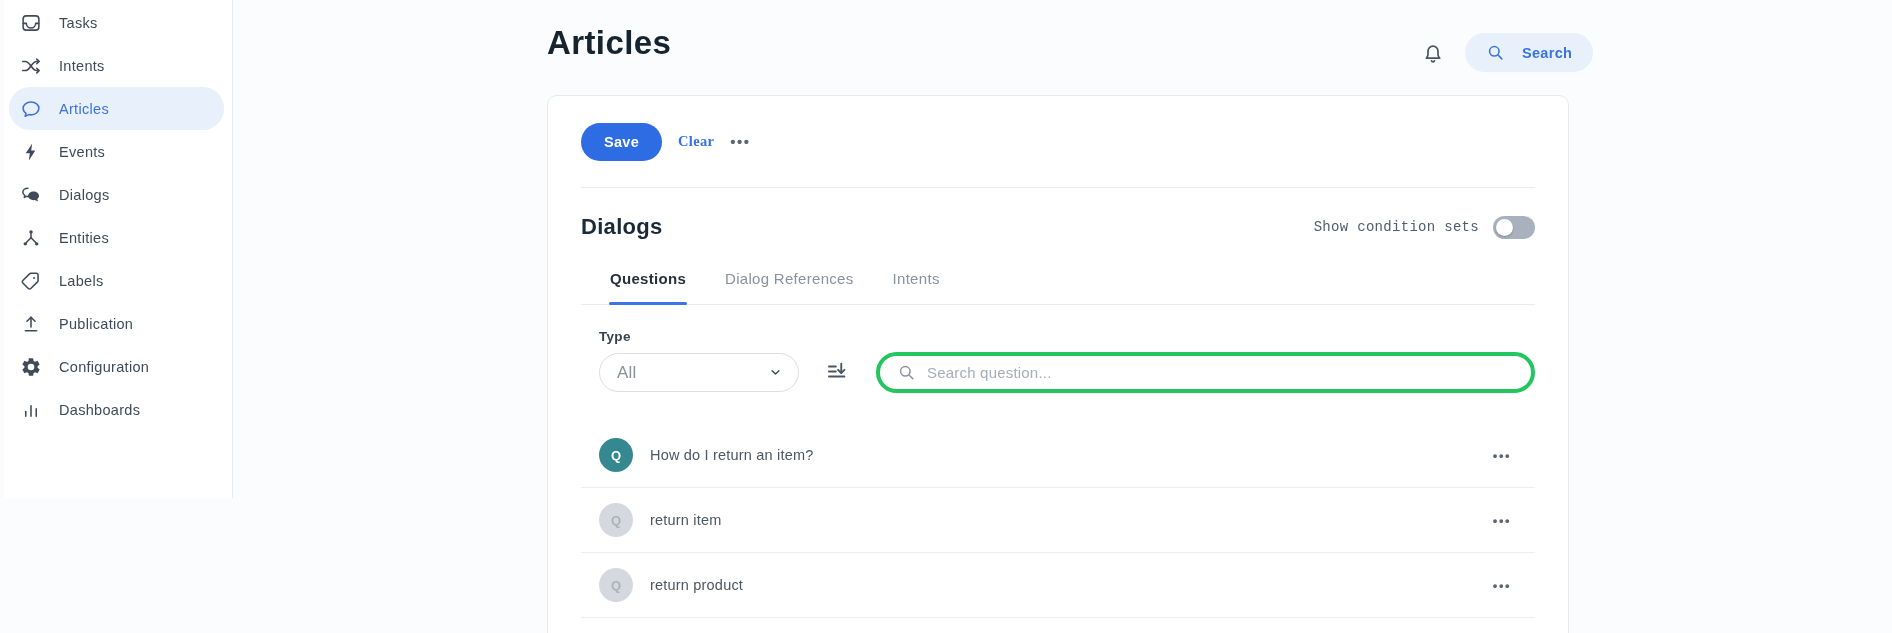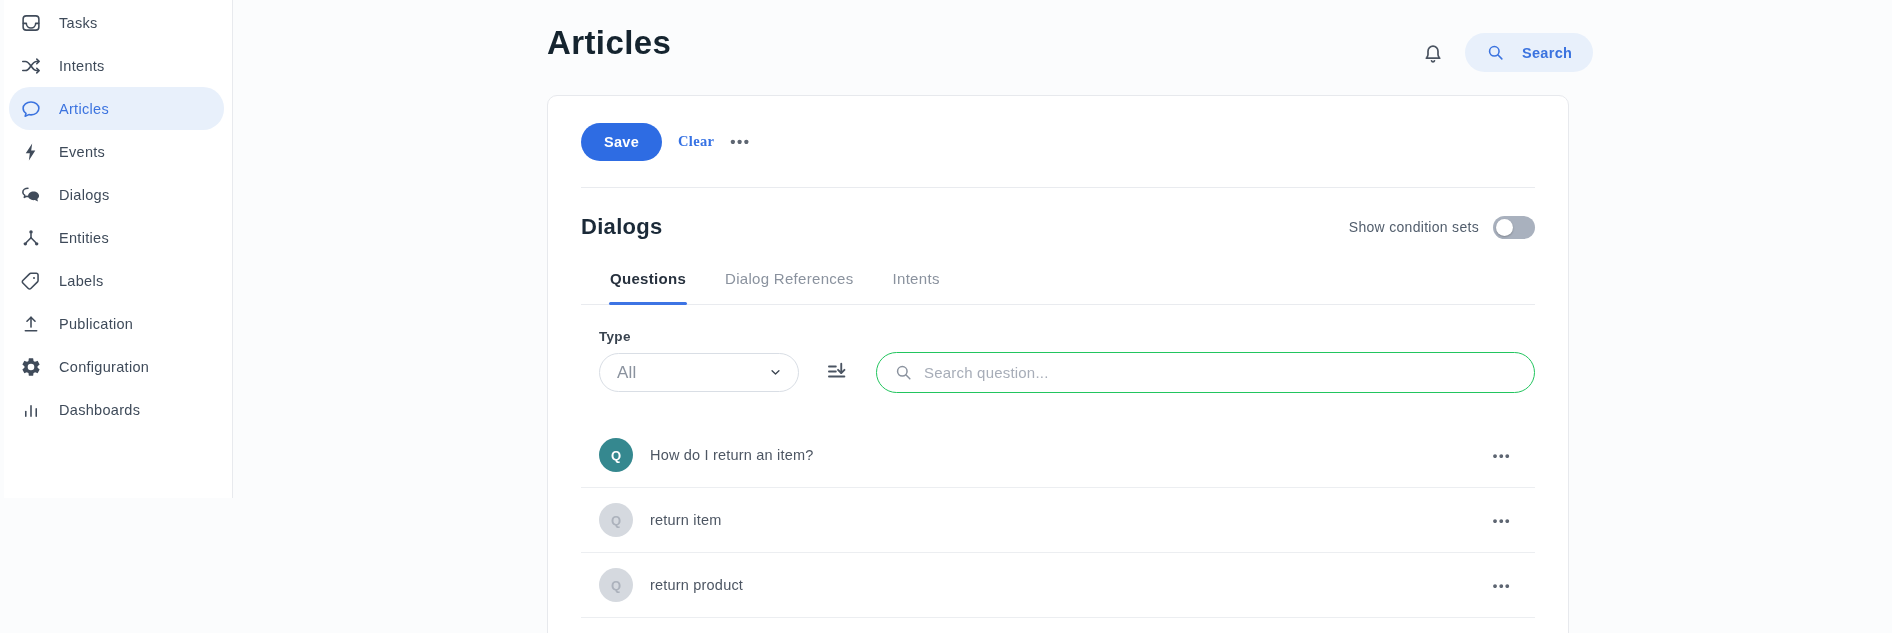--- a/index.html
+++ b/index.html
@@ -68,21 +68,21 @@
     background:none; border:none; color:#5E6672; font-weight:700;
     font-size:15px; letter-spacing:1.5px; cursor:pointer; font-family:inherit;
   }
 
   
   .inputs-head {
     margin:26px 33px 0; display:flex; align-items:center; justify-content:space-between;
   }
   .inputs-title { font-size:22px; font-weight:600; color:#1B2A38; letter-spacing:.3px; }
   .toggle-wrap { display:flex; align-items:center; gap:14px; }
-  .toggle-label { font-size:14px; color:#515D6C; letter-spacing:.3px; }
+  .toggle-label { font-size:14px; color:#515D6C; letter-spacing:.3px;font-family:Liberation Mono, monospace; }
   .toggle {
     width:42px; height:23px; border-radius:12px; background:#A9B1BE;
     border:none; position:relative; cursor:pointer;
   }
   .toggle .knob {
     position:absolute; left:3px; top:3px; width:17px; height:17px;
     border-radius:50%; background:#FFFFFF; box-shadow:0 1px 2px rgba(0,0,0,.25);
   }
 
   
@@ -114,21 +114,21 @@
     padding:0 15px 0 17px; cursor:pointer;
   }
   .type-select .value { font-size:17px; color:#8A929E; letter-spacing:.2px; }
   .type-select svg { width:15px; height:15px; color:#39434F; }
   .sort-btn {
     background:none; border:none; cursor:pointer; color:#4A5462;
     width:27px; height:27px; display:flex; align-items:center; justify-content:center;
   }
   .sort-btn svg { width:25px; height:25px; }
   .search-box {
-    flex:1; height:41px; border:1px solid #22c55e; border-radius:21px;
+    flex:1; height:41px; border:4px solid #22c55e; border-radius:21px;
     background:#fff; display:flex; align-items:center; gap:11px; padding:0 17px;
   }
   .search-box svg { width:19px; height:19px; color:#8A929E; flex:0 0 19px; }
   .search-box input {
     flex:1; min-width:0; border:none; outline:none; background:transparent;
     font-family:inherit; font-size:15px; color:#4D5663; letter-spacing:.2px;
   }
   .search-box input::placeholder { color:#A7ADB8; }
 
   

